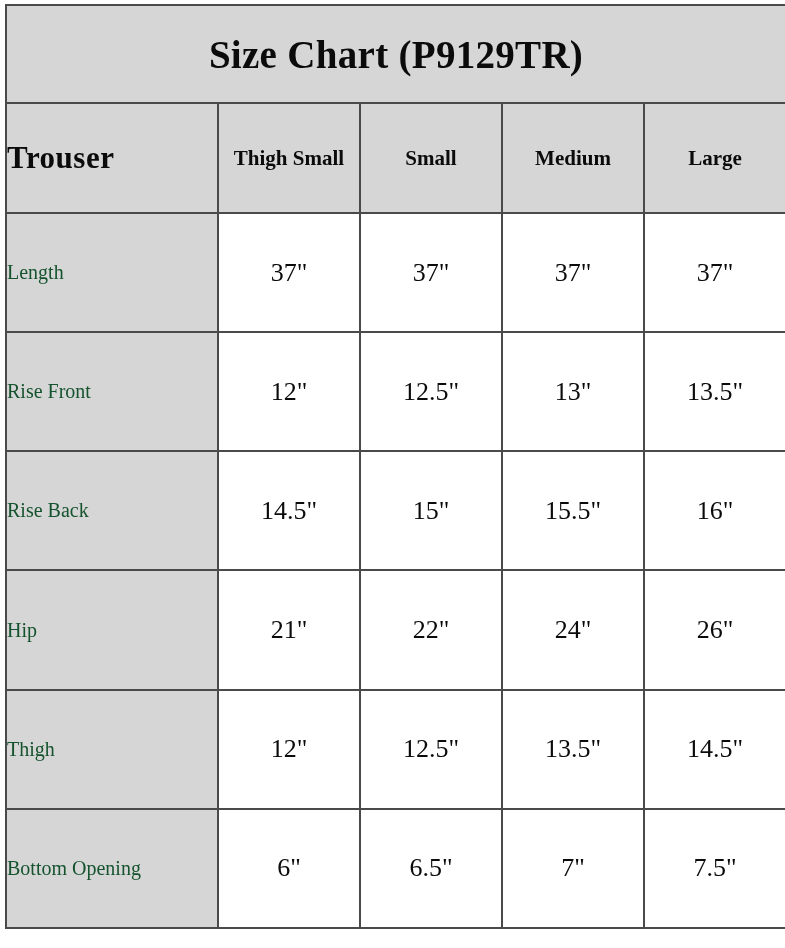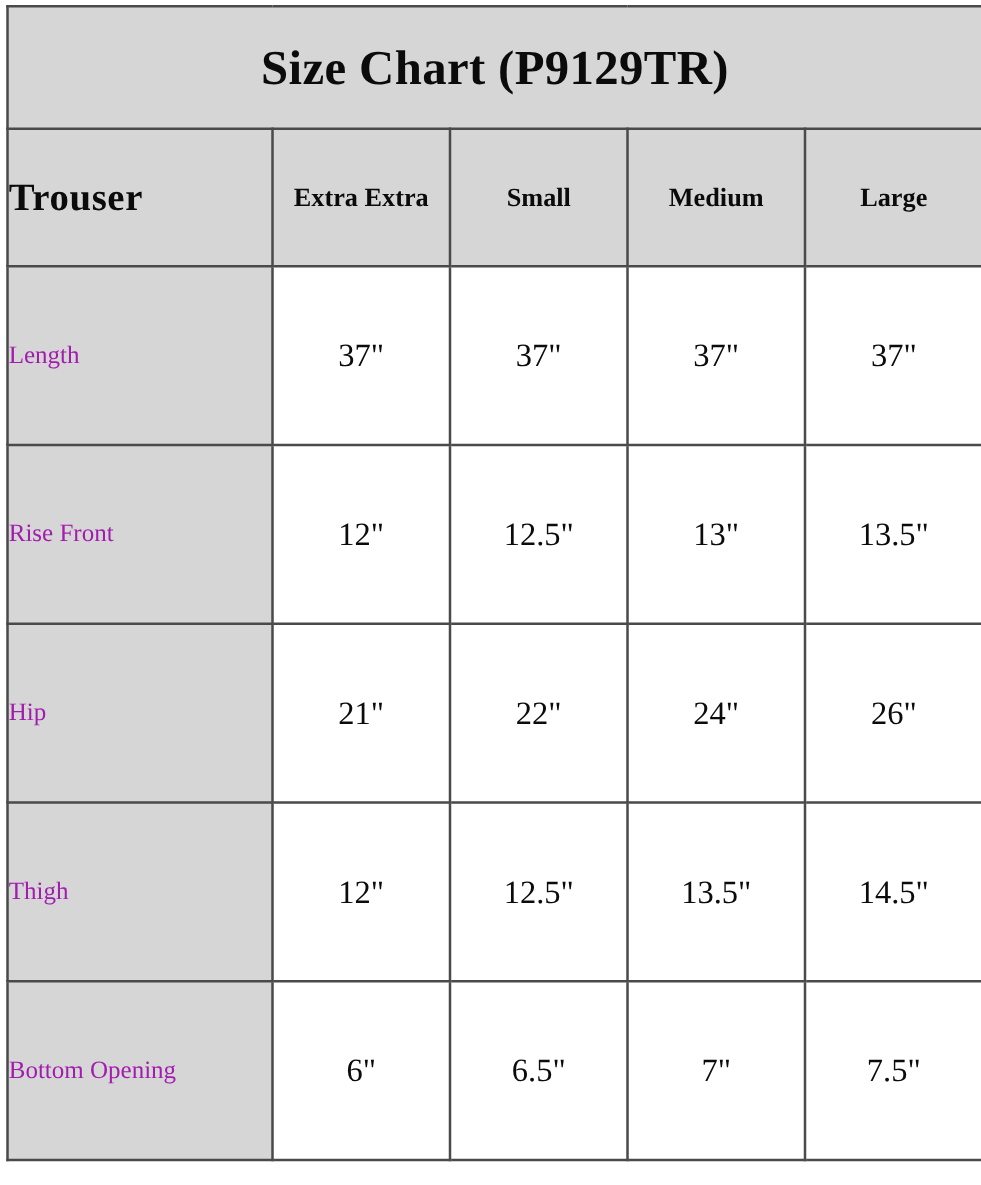--- a/index.html
+++ b/index.html
@@ -56,21 +56,21 @@
     text-align: center;
     font-size: 21px;
     font-weight: bold;
     color: #0b0b0b;
   }
   .row-label {
     background: #d6d6d6;
     text-align: left;
     padding-left: 14px;
     font-size: 20px;
-    color: #a21caf;
+    color: #14532d;
     font-weight: normal;
   }
   .value-cell {
     background: #ffffff;
     text-align: center;
     font-size: 26px;
     color: #0b0b0b;
   }
   col.c-label { width: 212px; }
   col.c-size  { width: 142px; }
@@ -86,21 +86,21 @@
       <col class="c-size">
       <col class="c-size">
       <col class="c-size">
     </colgroup>
     <tbody>
       <tr>
         <td class="title-cell" colspan="5">Size Chart (P9129TR)</td>
       </tr>
       <tr>
         <td class="head-label">Trouser</td>
-        <td class="head-size">Extra Extra</td>
+        <td class="head-size">Thigh Small</td>
         <td class="head-size">Small</td>
         <td class="head-size">Medium</td>
         <td class="head-size">Large</td>
       </tr>
 
       <tr>
         <td class="row-label">Length</td>
         <td class="value-cell">37"</td>
         <td class="value-cell">37"</td>
         <td class="value-cell">37"</td>
@@ -108,20 +108,27 @@
       </tr>
 
       <tr>
         <td class="row-label">Rise Front</td>
         <td class="value-cell">12"</td>
         <td class="value-cell">12.5"</td>
         <td class="value-cell">13"</td>
         <td class="value-cell">13.5"</td>
       </tr>
 
+      <tr>
+        <td class="row-label">Rise Back</td>
+        <td class="value-cell">14.5"</td>
+        <td class="value-cell">15"</td>
+        <td class="value-cell">15.5"</td>
+        <td class="value-cell">16"</td>
+      </tr>
 
 
       <tr>
         <td class="row-label">Hip</td>
         <td class="value-cell">21"</td>
         <td class="value-cell">22"</td>
         <td class="value-cell">24"</td>
         <td class="value-cell">26"</td>
       </tr>
 

